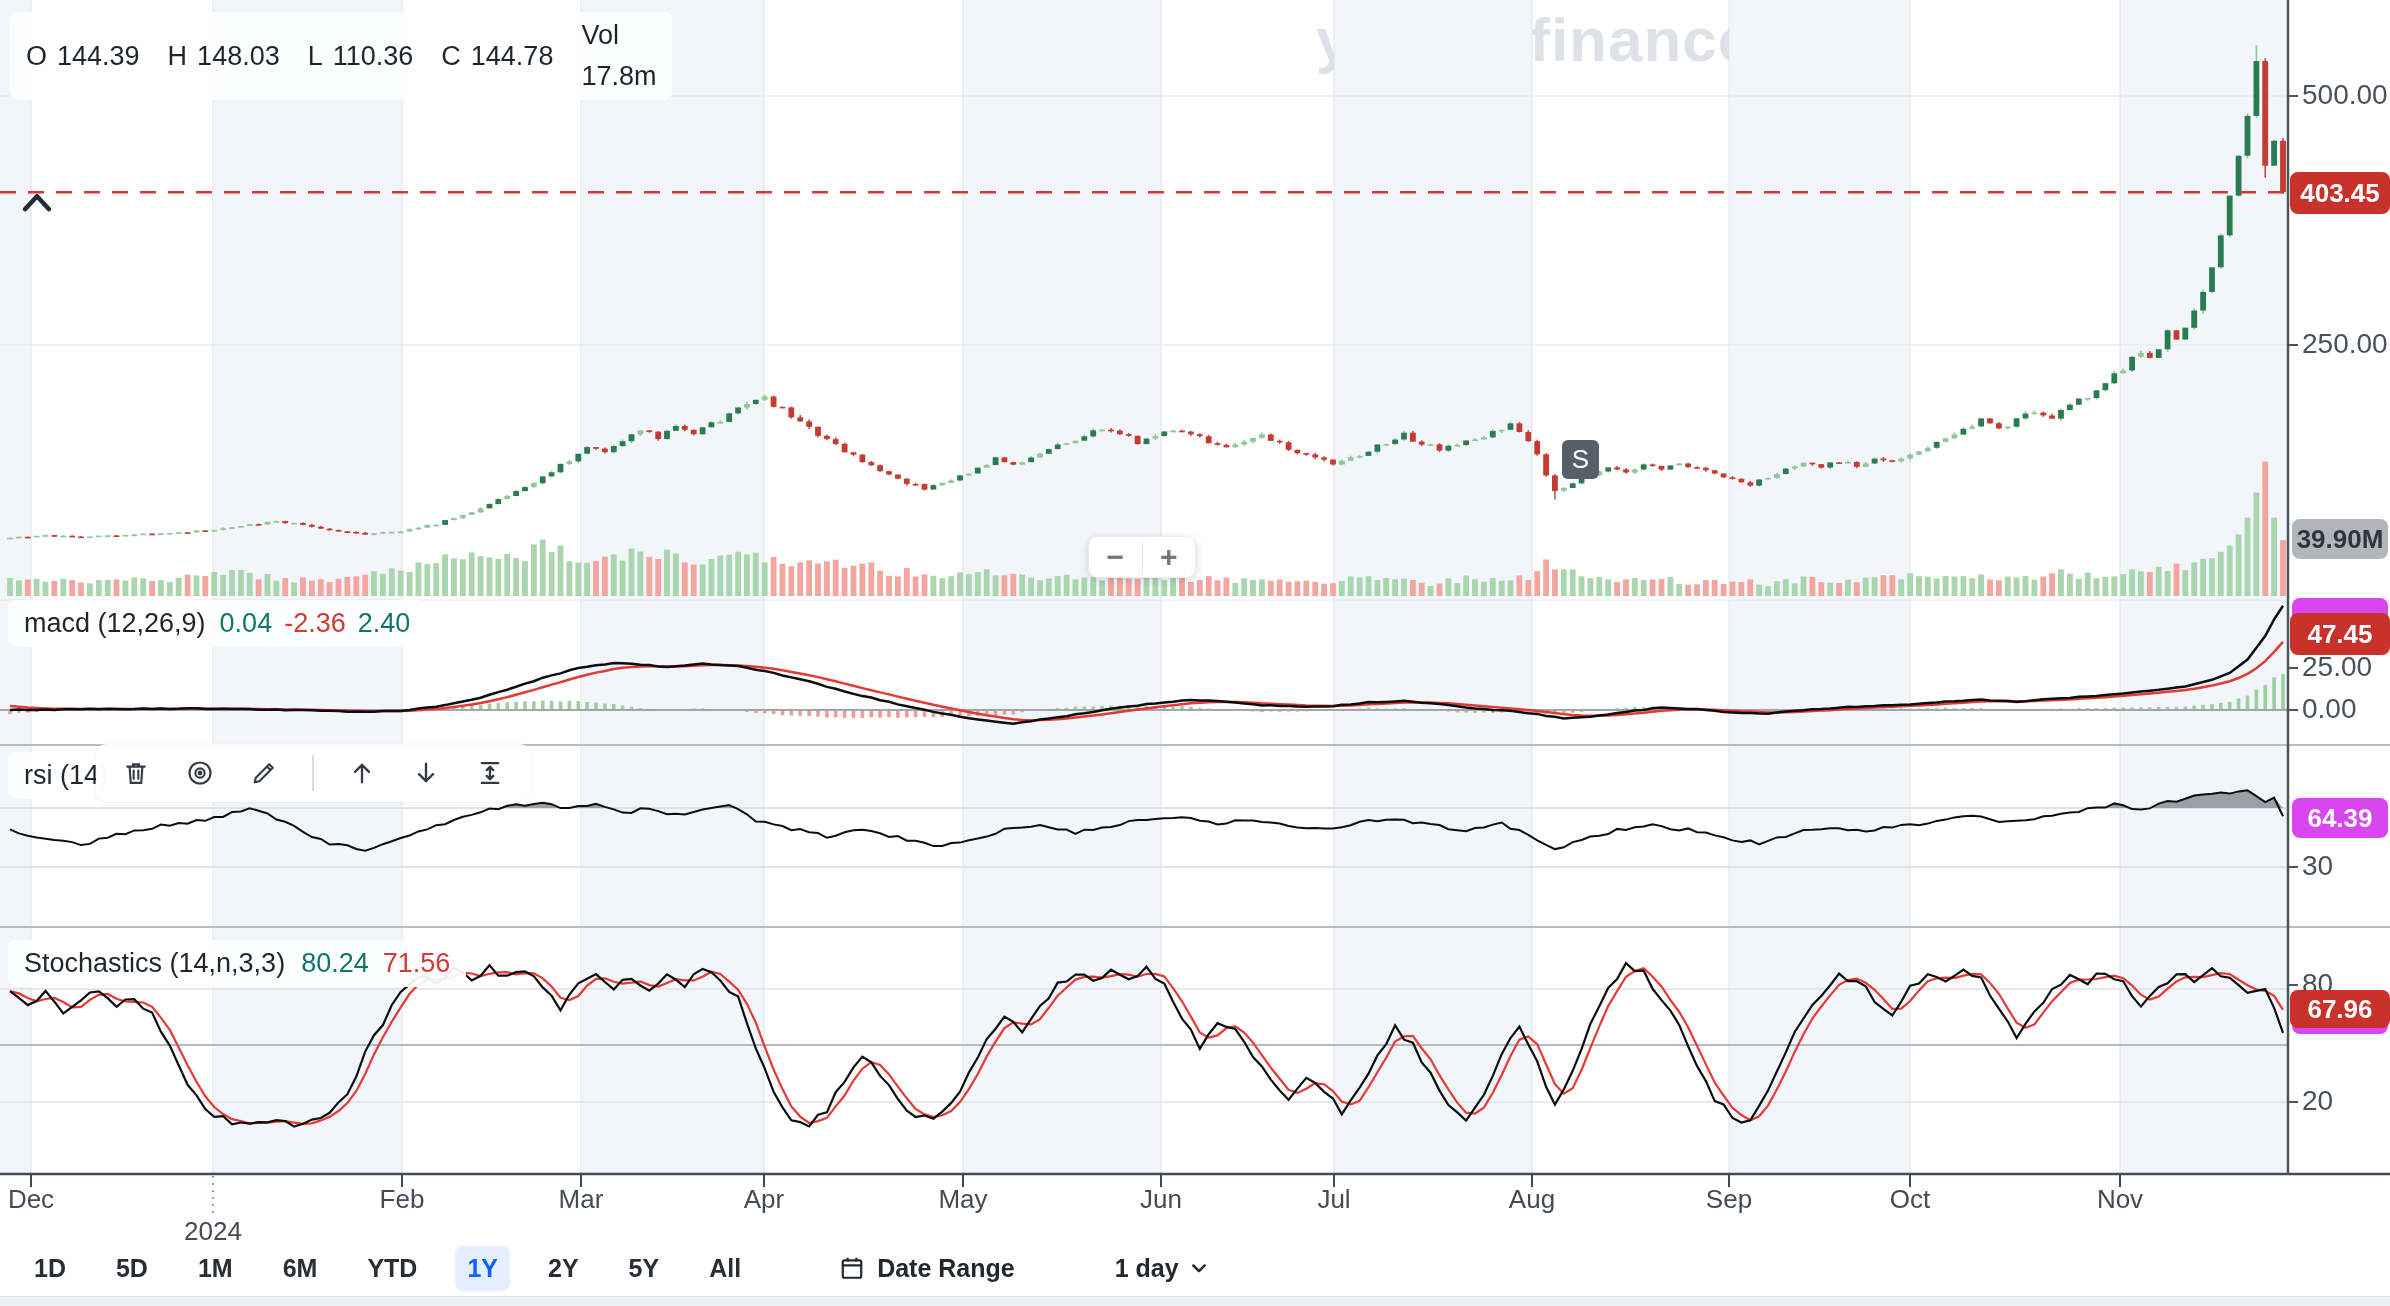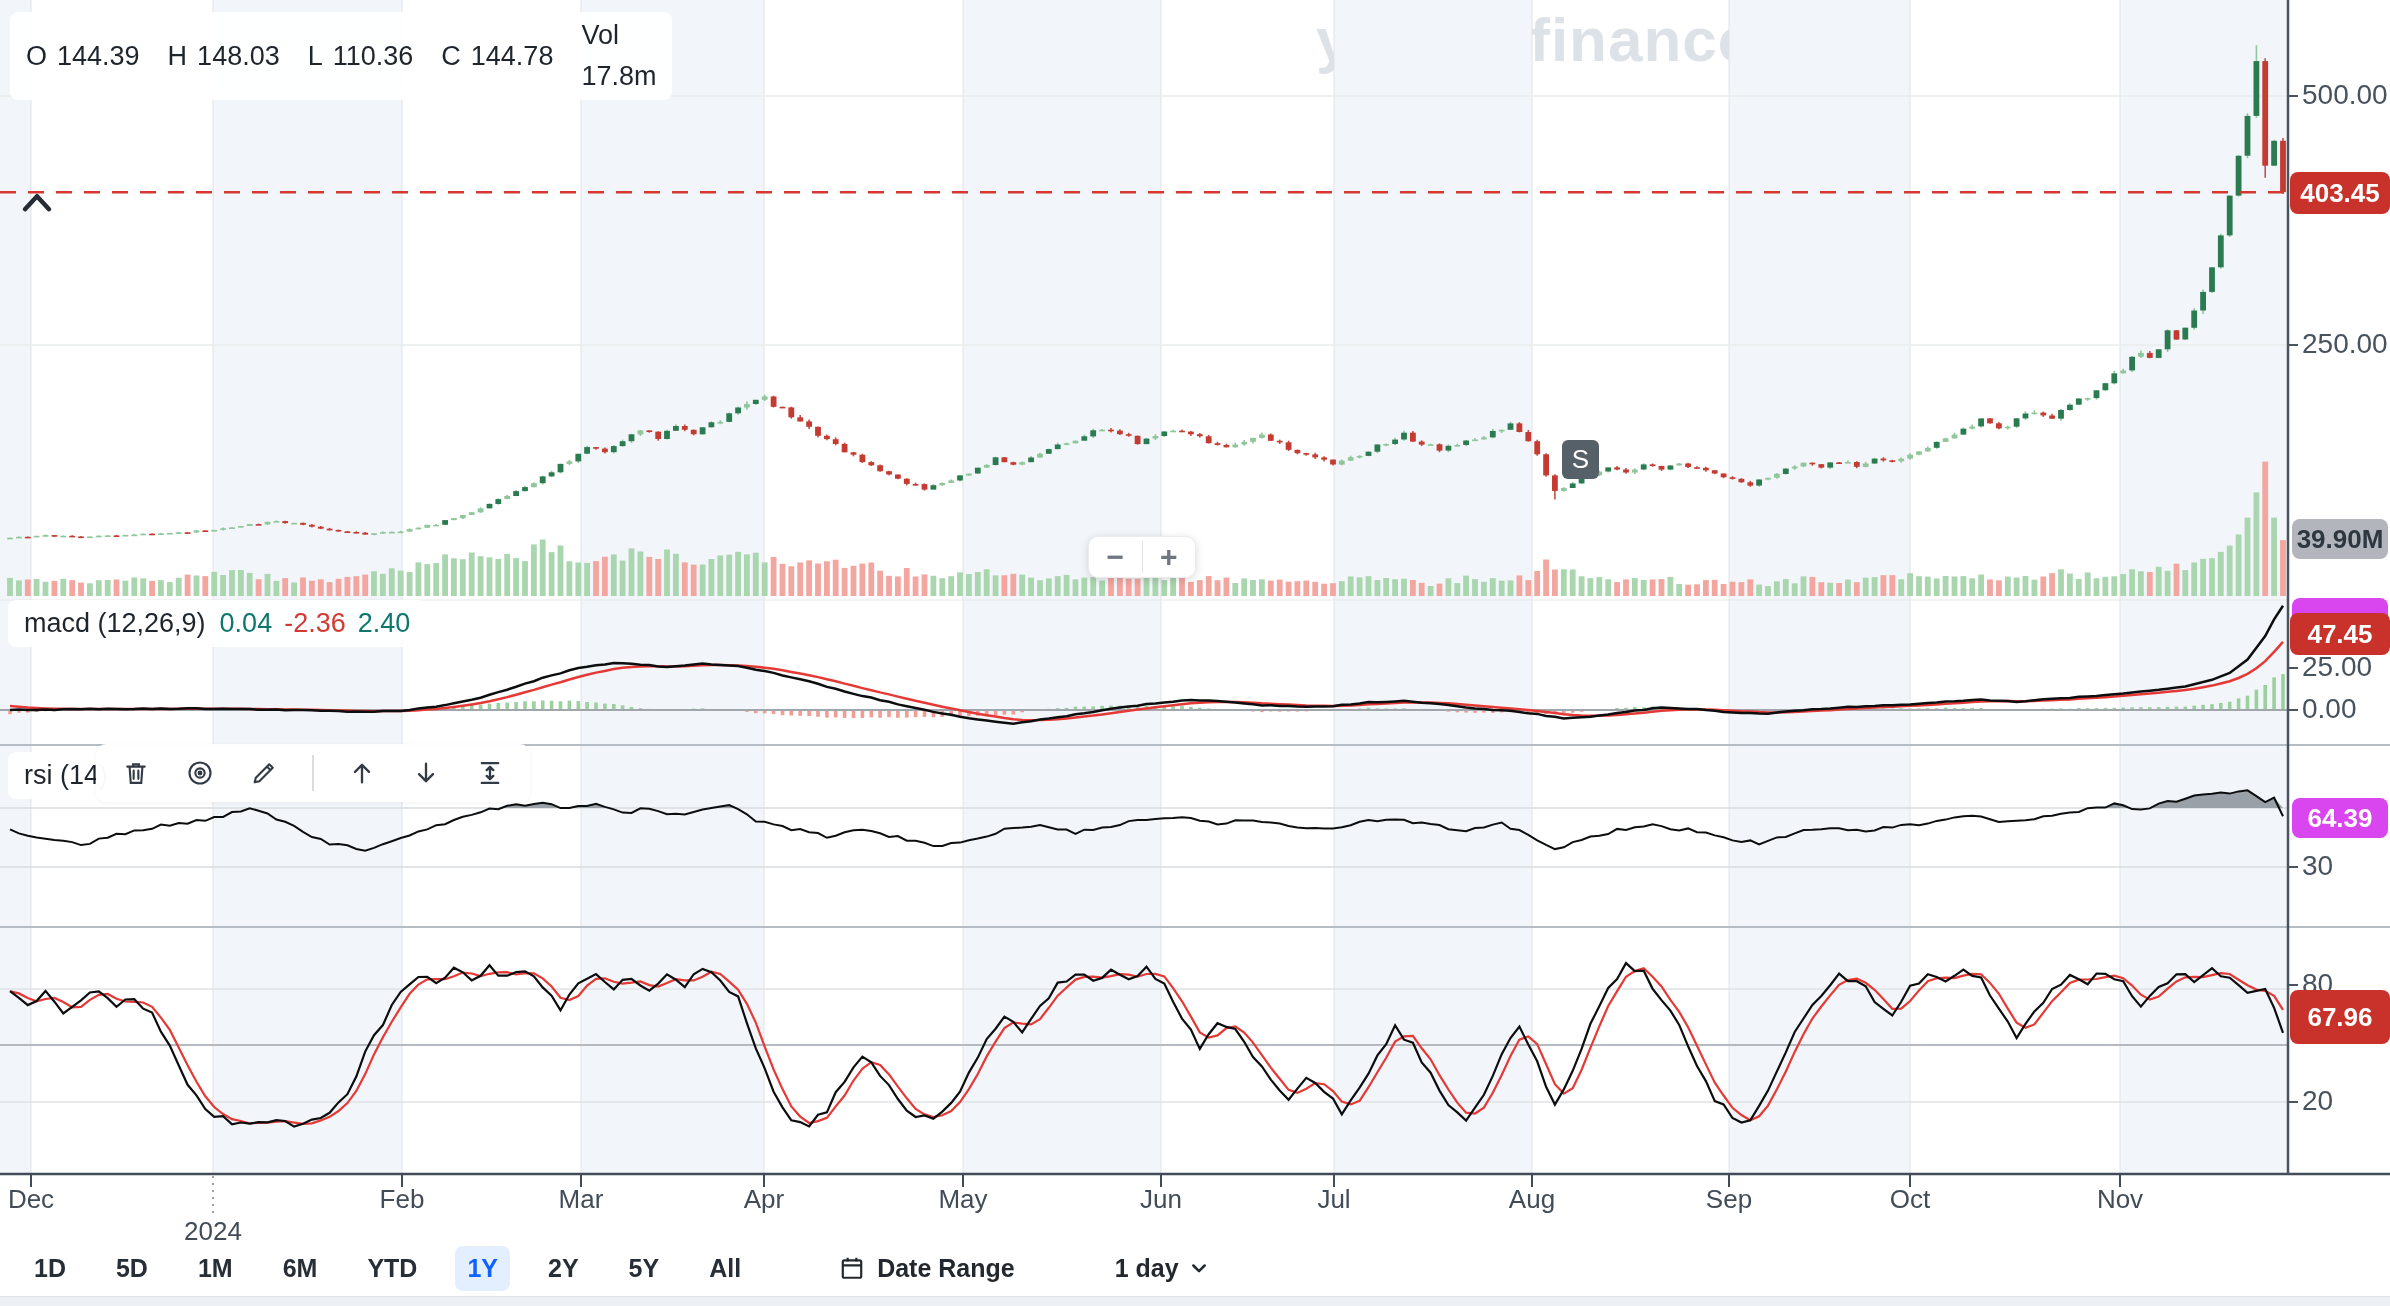--- a/index.html
+++ b/index.html
@@ -1133,36 +1133,43 @@
           <path d="M12 4v15M6 13l6 6 6-6"></path>
         </svg>
     </span>
     <span class="ticon">
       <svg width="28" height="28" viewBox="0 0 24 24" fill="none" stroke="#323b45" stroke-width="2" stroke-linecap="round" stroke-linejoin="round">
           <path d="M5 3.5h14M5 20.5h14M12 7v10M9.2 9.5L12 6.7l2.8 2.8M9.2 14.5l2.8 2.8 2.8-2.8"></path>
         </svg>
     </span>
   </div>
 
+  <div class="pill" style="left:8px;top:940px;">
+    <span class="pair" style="margin-right:16px;">
+        <span>Stochastics (14,n,3,3)</span>
+      </span>
+    <span class="v-dark" style="margin-right:14px;">80.24</span>
+    <span class="v-red">71.56</span>
+  </div>
 
   <div id="zoom-widget">
     <span class="zbtn">−</span>
     <span class="zdiv"></span>
     <span class="zbtn">+</span>
   </div>
 
   <div id="s-marker">S</div>
 
   <div class="badge black" style="top:598px;height:38px;"></div>
   <div class="badge red" style="top:613px;height:42px;">47.45</div>
   <div class="badge red" style="top:172px;height:42px;">403.45</div>
   <div class="badge gray" style="top:519px;">39.90M</div>
   <div class="badge black" style="top:798px;">64.39</div>
   <div class="badge black" style="top:992px;height:42px;align-items:flex-end;padding-bottom:3px;box-sizing:border-box;">56.72</div>
-  <div class="badge red" style="top:990px;height:54px;">67.96</div>
+  <div class="badge red" style="top:990px;height:38px;">67.96</div>
 
   <div id="axis-labels">
       <div class="ylab" style="top:79px;">500.00</div>
       <div class="ylab" style="top:328px;">250.00</div>
       <div class="ylab" style="top:651px;">25.00</div>
       <div class="ylab" style="top:693px;">0.00</div>
       <div class="ylab" style="top:850px;">30</div>
       <div class="ylab" style="top:968px;">80</div>
       <div class="ylab" style="top:1085px;">20</div>
       <div class="xlab" style="left:31px;top:1184px;">Dec</div>

